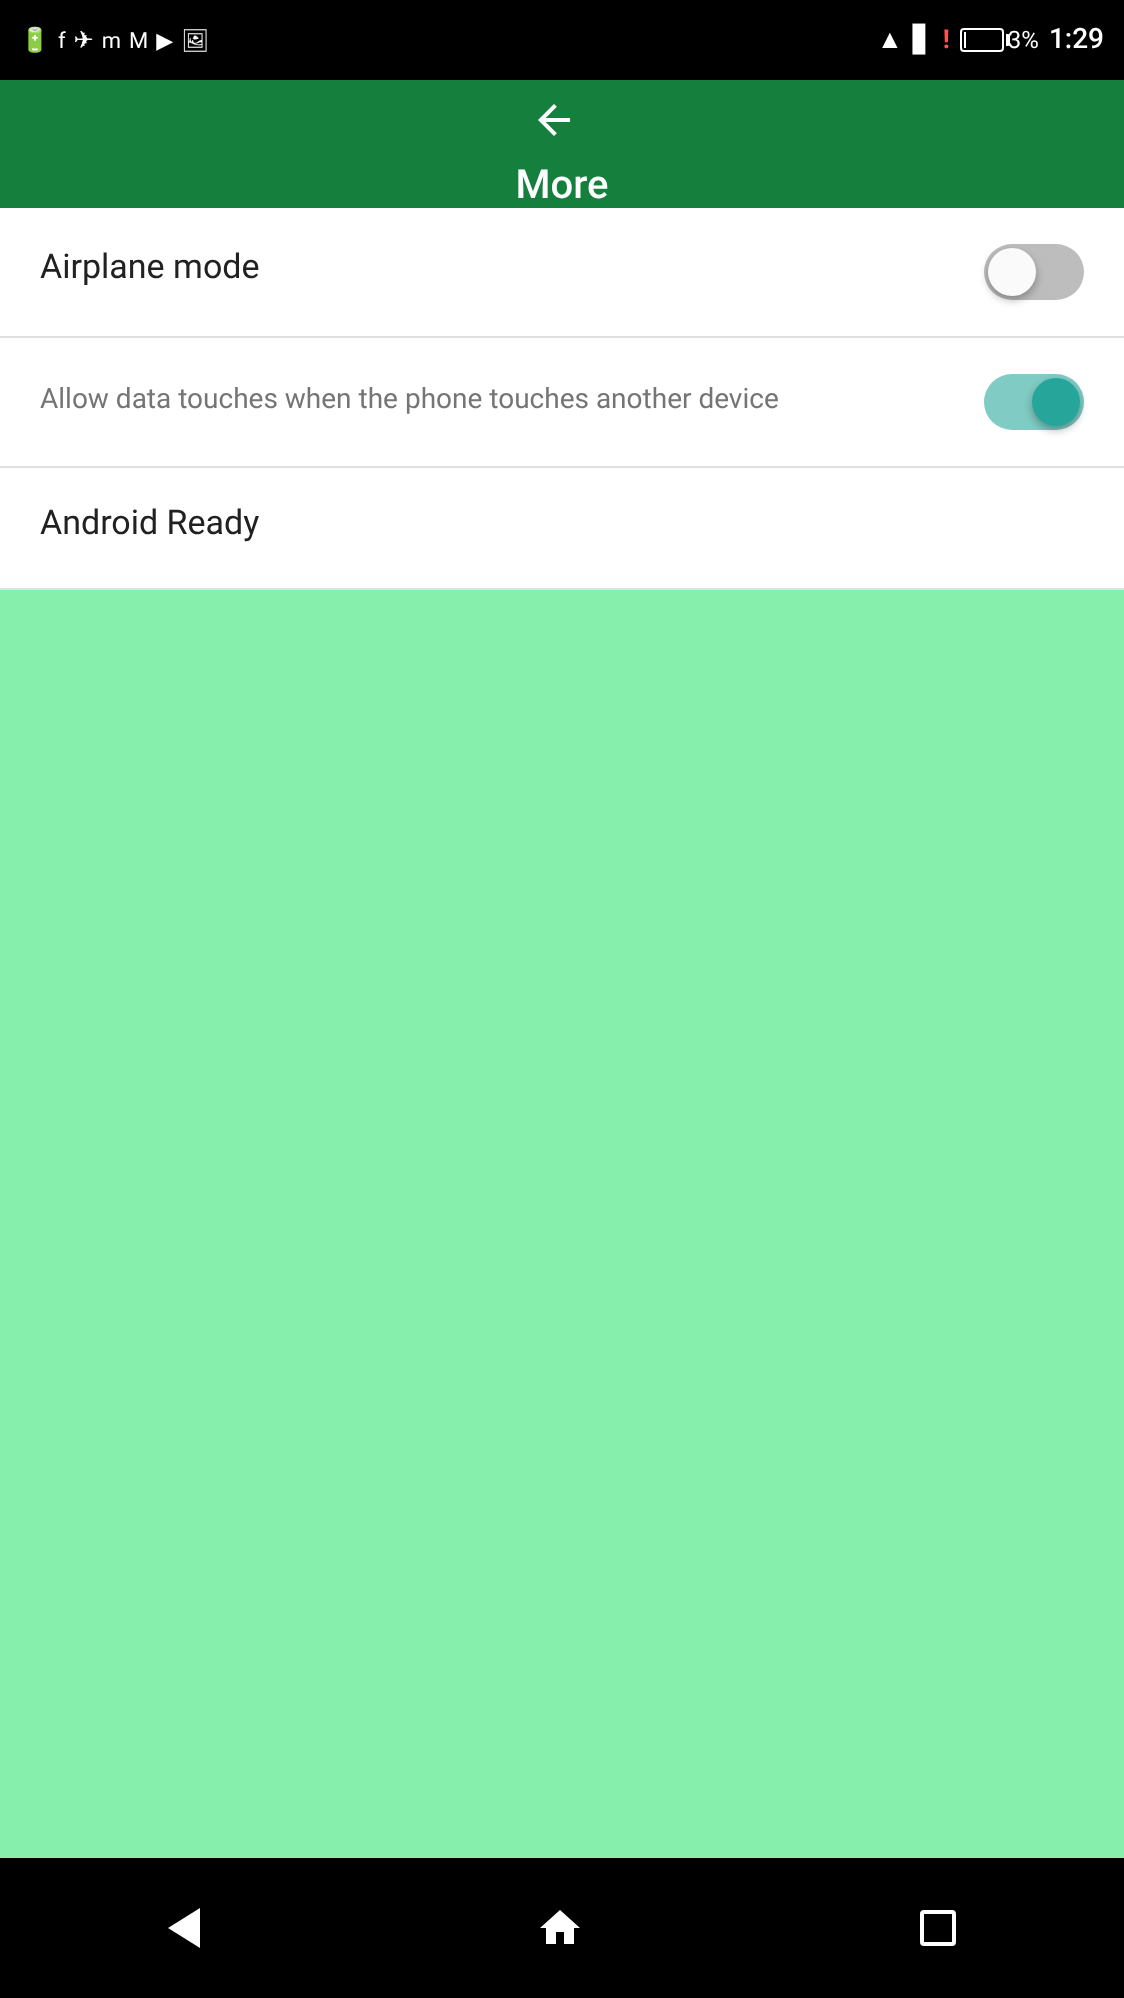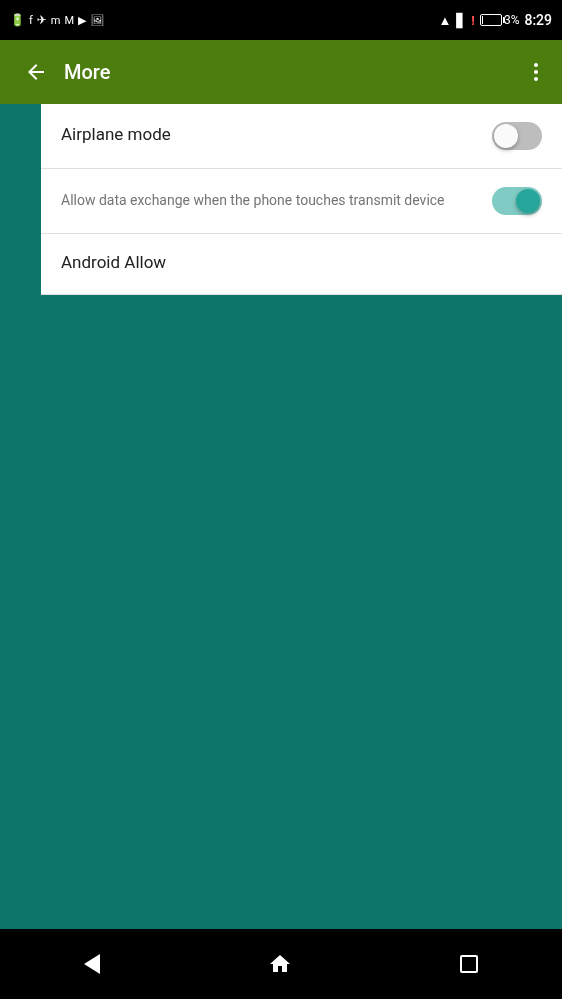--- a/index.html
+++ b/index.html
@@ -86,26 +86,27 @@
     }
 
     .time-text {
       color: white;
       font-size: 14px;
       font-weight: 500;
     }
 
     
     .app-bar {
-      background: #4d7c0f;
+      background: #15803d;
       height: 64px;
       display: flex;
       align-items: center;
       padding: 0 16px;
       flex-shrink: 0;
+      flex-direction: column;
     }
 
     .back-btn {
       color: white;
       font-size: 22px;
       cursor: pointer;
       padding: 8px;
       margin-right: 8px;
       display: flex;
       align-items: center;
@@ -132,23 +133,22 @@
     .dot {
       width: 4px;
       height: 4px;
       background: white;
       border-radius: 50%;
     }
 
     
     .content {
       flex: 1;
-      background: #0f766e;
+      background: #86efac;
       overflow: auto;
-      padding-left: 41px;
     }
 
     .setting-item {
       background: white;
       padding: 18px 20px;
       display: flex;
       align-items: center;
       justify-content: space-between;
       border-bottom: 1px solid #e0e0e0;
     }
@@ -274,21 +274,21 @@
   <div class="status-bar-right">
     <span style="font-size:13px; color:white;">▲</span>
     <span style="font-size:13px; color:white;">▋</span>
     <span style="color:#ff5252; font-size:13px; font-weight:bold;">!</span>
     <div class="battery-indicator">
       <div class="battery-box">
         <div class="battery-fill"></div>
       </div>
       <span>3%</span>
     </div>
-    <span class="time-text">8:29</span>
+    <span class="time-text">1:29</span>
   </div>
 </div>
 
 <div class="app-bar">
   <div class="back-btn">
     <svg width="24" height="24" viewBox="0 0 24 24" fill="white">
       <path d="M20 11H7.83l5.59-5.59L12 4l-8 8 8 8 1.41-1.41L7.83 13H20v-2z"></path>
     </svg>
   </div>
   <span class="app-bar-title">More</span>
@@ -307,32 +307,32 @@
     </div>
     <div class="toggle-switch">
       <div class="toggle-track off">
         <div class="toggle-knob off"></div>
       </div>
     </div>
   </div>
 
   <div class="setting-item">
     <div class="setting-info">
-      <div class="setting-desc">Allow data exchange when the phone touches transmit device</div>
+      <div class="setting-desc">Allow data touches when the phone touches another device</div>
     </div>
     <div class="toggle-switch">
       <div class="toggle-track on">
         <div class="toggle-knob on"></div>
       </div>
     </div>
   </div>
 
   <div class="setting-item" style="border-bottom: 1px solid #e0e0e0;">
     <div class="setting-info">
-      <div class="setting-title">Android Allow</div>
+      <div class="setting-title">Android Ready</div>
     </div>
   </div>
 
 </div>
 
 <div class="nav-bar">
   <div class="nav-btn">
     <div class="nav-back-icon"></div>
   </div>
   <div class="nav-btn">

